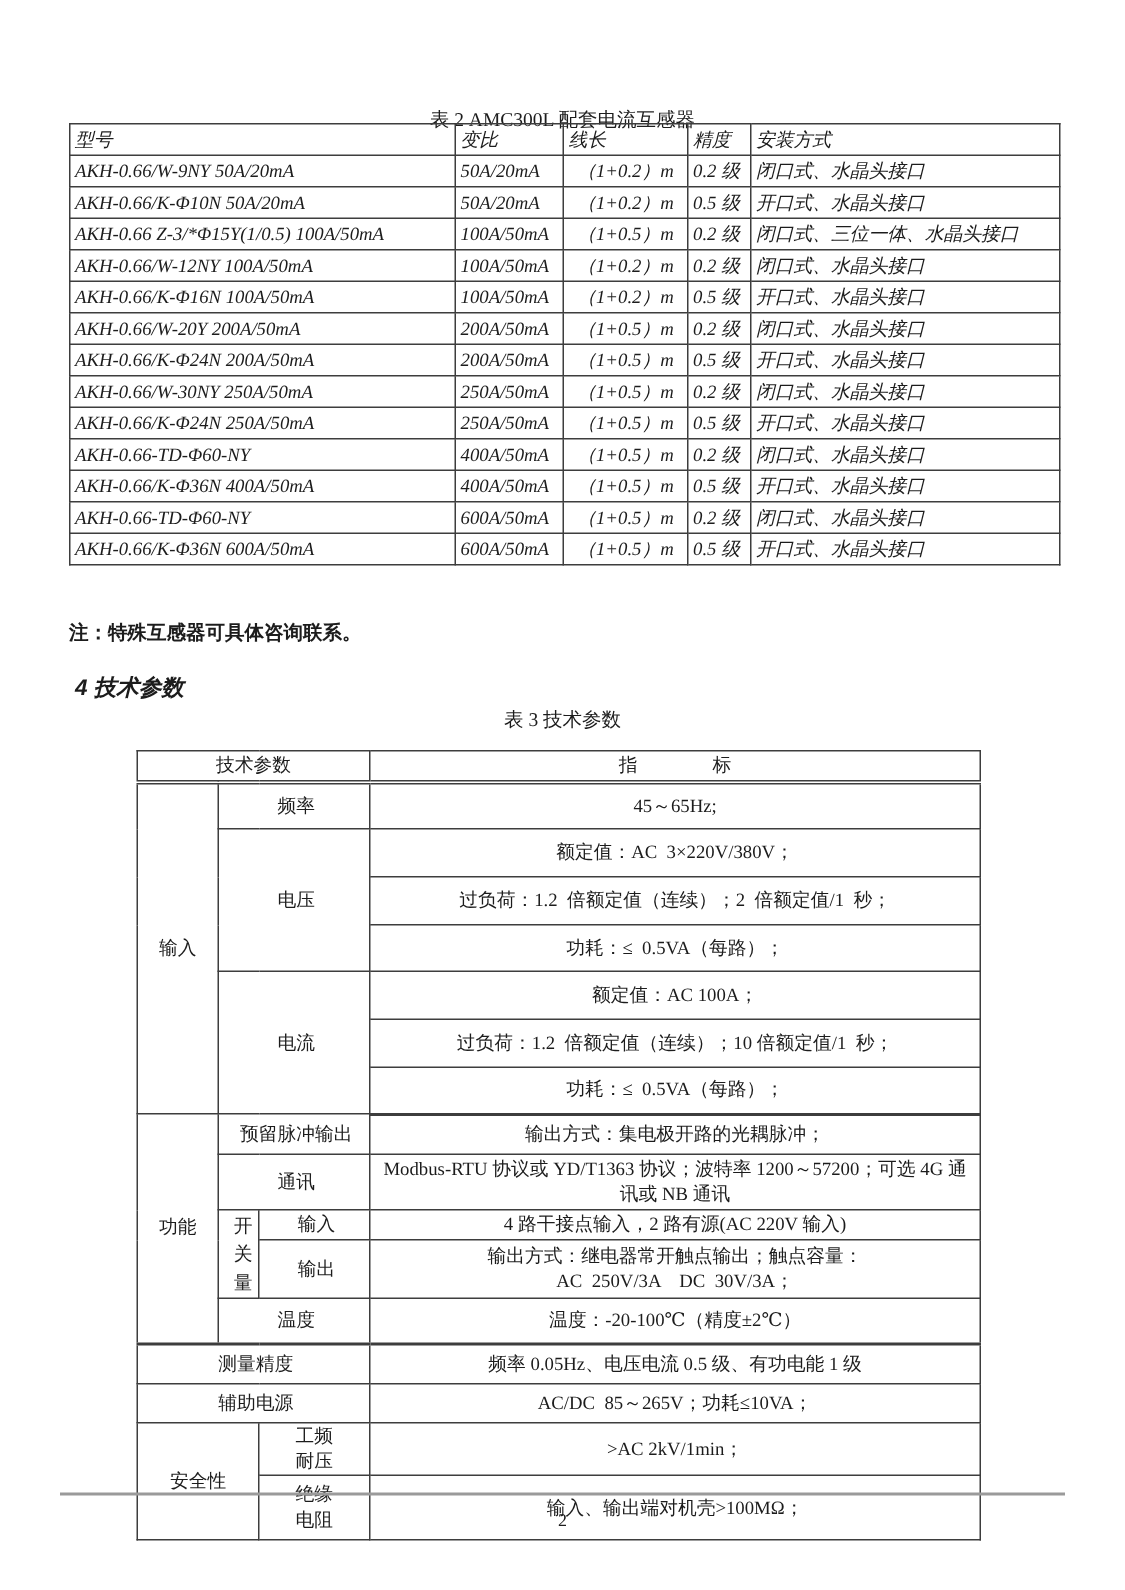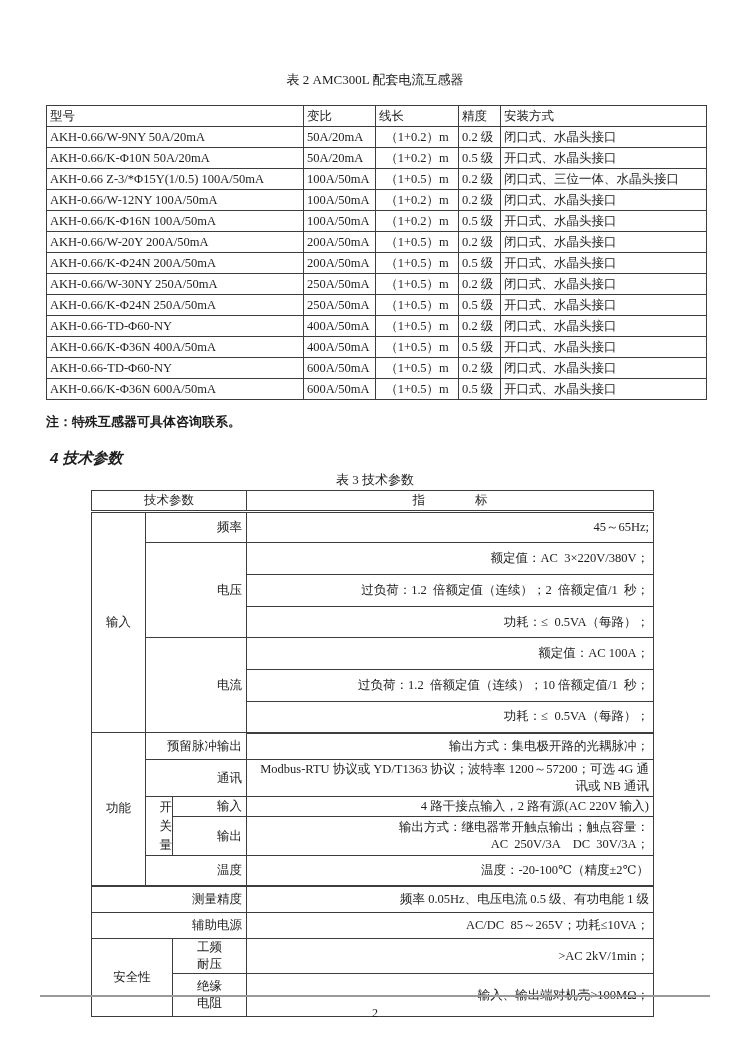--- a/index.html
+++ b/index.html
@@ -6,31 +6,31 @@
   .page{
     position:relative;width:750px;height:1060px;background:#ffffff;
     font-family:"Liberation Serif","DejaVu Serif",serif;
     color:#1c1c1c;overflow:hidden;
   }
   .t2-title{position:absolute;top:71px;left:0;width:750px;text-align:center;font-size:13px;}
   table{border-collapse:collapse;table-layout:fixed;}
   td,th{border:1px solid #3d3d3d;font-weight:normal;font-size:12.5px;
         white-space:pre-wrap;overflow:hidden;vertical-align:middle;}
   
-  .t2{position:absolute;top:105px;left:46px;width:660px;}
+  .t2{position:absolute;top:82px;left:46px;width:660px;font-style:italic;}
   .t2 th,.t2 td{height:20px;padding:0 3px;text-align:left;line-height:14px;}
   .t2 td:nth-child(3){text-align:center;}
   .t2-note{position:absolute;top:413px;left:46px;font-size:13px;font-weight:bold;}
   
   .s4{position:absolute;top:449px;left:50px;font-size:15px;font-weight:bold;
       font-family:"Liberation Sans","DejaVu Sans",sans-serif;font-style:italic;}
   .t3-title{position:absolute;top:471px;left:0;width:750px;text-align:center;font-size:13px;}
   
-  .t3{position:absolute;top:490px;left:91px;width:562px;}
-  .t3 td,.t3 th{padding:0 4px;line-height:17px;text-align:right;}
+  .t3{position:absolute;top:500px;left:91px;width:562px;}
+  .t3 td,.t3 th{padding:0 4px;line-height:17px;text-align:center;}
   .t3 th{text-align:center;}
   .t3 .hdr th{border-bottom:3px double #3d3d3d;height:19px;}
   .t3 .gc{text-align:center;padding:0;}
   .t3 .lbl{padding-left:7px;}
   .t3 .ctr{text-align:center;padding:0 18px;margin-top:36px;}
   .t3 .vert{padding:0 0 0 6px;word-break:break-all;line-height:19px;vertical-align:middle;}
   .t3 .bb2{border-bottom-width:2px;}
   
   .footer-rule{position:absolute;top:995px;left:40px;width:670px;height:0;
       border-top:2px solid #9a9a9a;}

